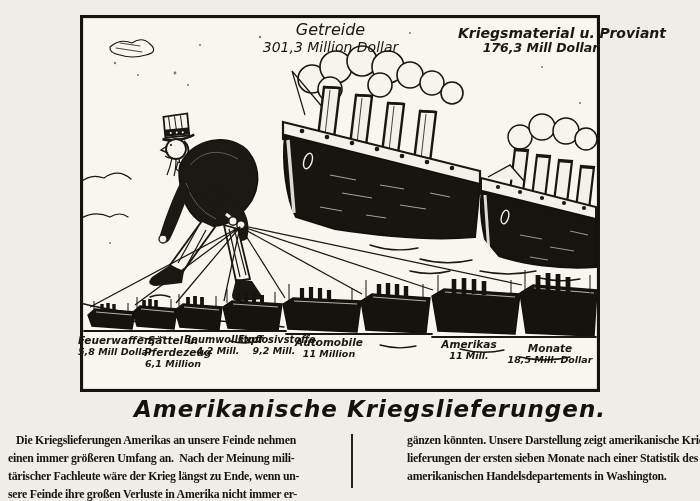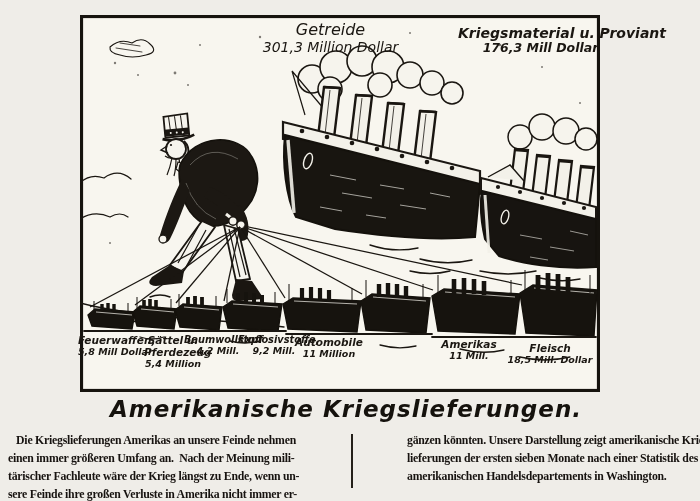--- a/index.html
+++ b/index.html
@@ -12,21 +12,21 @@
   .frame svg{position:absolute;left:0;top:0;}
   .ovl{position:absolute;text-align:center;font-style:italic;line-height:1.15;}
   .big2{font-size:14px;white-space:nowrap;font-weight:normal;}
   .k1{font-size:14px;white-space:nowrap;font-weight:bold;font-style:italic;}
   .k2{font-size:12.5px;white-space:nowrap;font-weight:bold;}
   .slabel{position:absolute;text-align:center;font-style:italic;font-family:"DejaVu Sans",sans-serif;}
   .slabel .l1{font-size:10.5px;white-space:nowrap;font-weight:bold;}
   .slabel .l2{font-size:9.5px;white-space:nowrap;font-weight:bold;}
   .title{
     position:absolute;left:80px;top:396px;width:520px;padding-left:30px;
-    text-align:left;font-style:italic;font-weight:bold;font-size:23px;
+    text-align:center;font-style:italic;font-weight:bold;font-size:23px;
     letter-spacing:1px;color:#15120d;
   }
   .caption{position:absolute;top:431px;font-family:"Liberation Serif","DejaVu Serif",serif;
     font-weight:bold;font-size:11.8px;line-height:18px;letter-spacing:-0.25px;
     white-space:pre;color:#171310;}
   .cap-left{left:8px;width:340px;overflow:hidden;}
   .cap-right{left:360px;width:338px;overflow:hidden;margin-left:47px;}
   .divider{position:absolute;left:351px;top:434px;width:2px;height:54px;background:#24201a;}
 </style>
 </head>
@@ -282,40 +282,40 @@
     <div class="k2">176,3 Mill Dollar</div>
   </div>
 
   <div class="slabel" style="left:-2px;top:319px;width:62px">
     <div class="l1">Feuerwaffen,</div>
     <div class="l2">5,8 Mill Dollar</div>
   </div>
   <div class="slabel" style="left:64px;top:319px;width:58px">
     <div class="l1">Sättel u.</div>
     <div class="l1">Pferdezeug</div>
-    <div class="l2">5,4 Million</div>
+    <div class="l2">6,1 Million</div>
   </div>
   <div class="slabel" style="left:104px;top:319px;width:68px">
     <div class="l1" style="font-size:9.8px">Baumwollstoff</div>
     <div class="l2">4,2 Mill.</div>
   </div>
   <div class="slabel" style="left:158px;top:319px;width:72px">
     <div class="l1" style="font-size:9.8px">Explosivstoffe,</div>
     <div class="l2">9,2 Mill.</div>
   </div>
   <div class="slabel" style="left:212px;top:321px;width:74px">
     <div class="l1">Automobile</div>
     <div class="l2">11 Million</div>
   </div>
   <div class="slabel" style="left:354px;top:323px;width:70px">
     <div class="l1">Amerikas</div>
     <div class="l2">11 Mill.</div>
   </div>
   <div class="slabel" style="left:420px;top:327px;width:100px">
-    <div class="l1">Fleisch</div>
+    <div class="l1">Monate</div>
     <div class="l2">18,5 Mill. Dollar</div>
   </div>
 </div>
 
 <div class="title">Amerikanische Kriegslieferungen.</div>
 
 <div class="caption cap-left">   Die Kriegslieferungen Amerikas an unsere Feinde nehmen
 einen immer größeren Umfang an.  Nach der Meinung mili-
 tärischer Fachleute wäre der Krieg längst zu Ende, wenn un-
 sere Feinde ihre großen Verluste in Amerika nicht immer er-</div>

